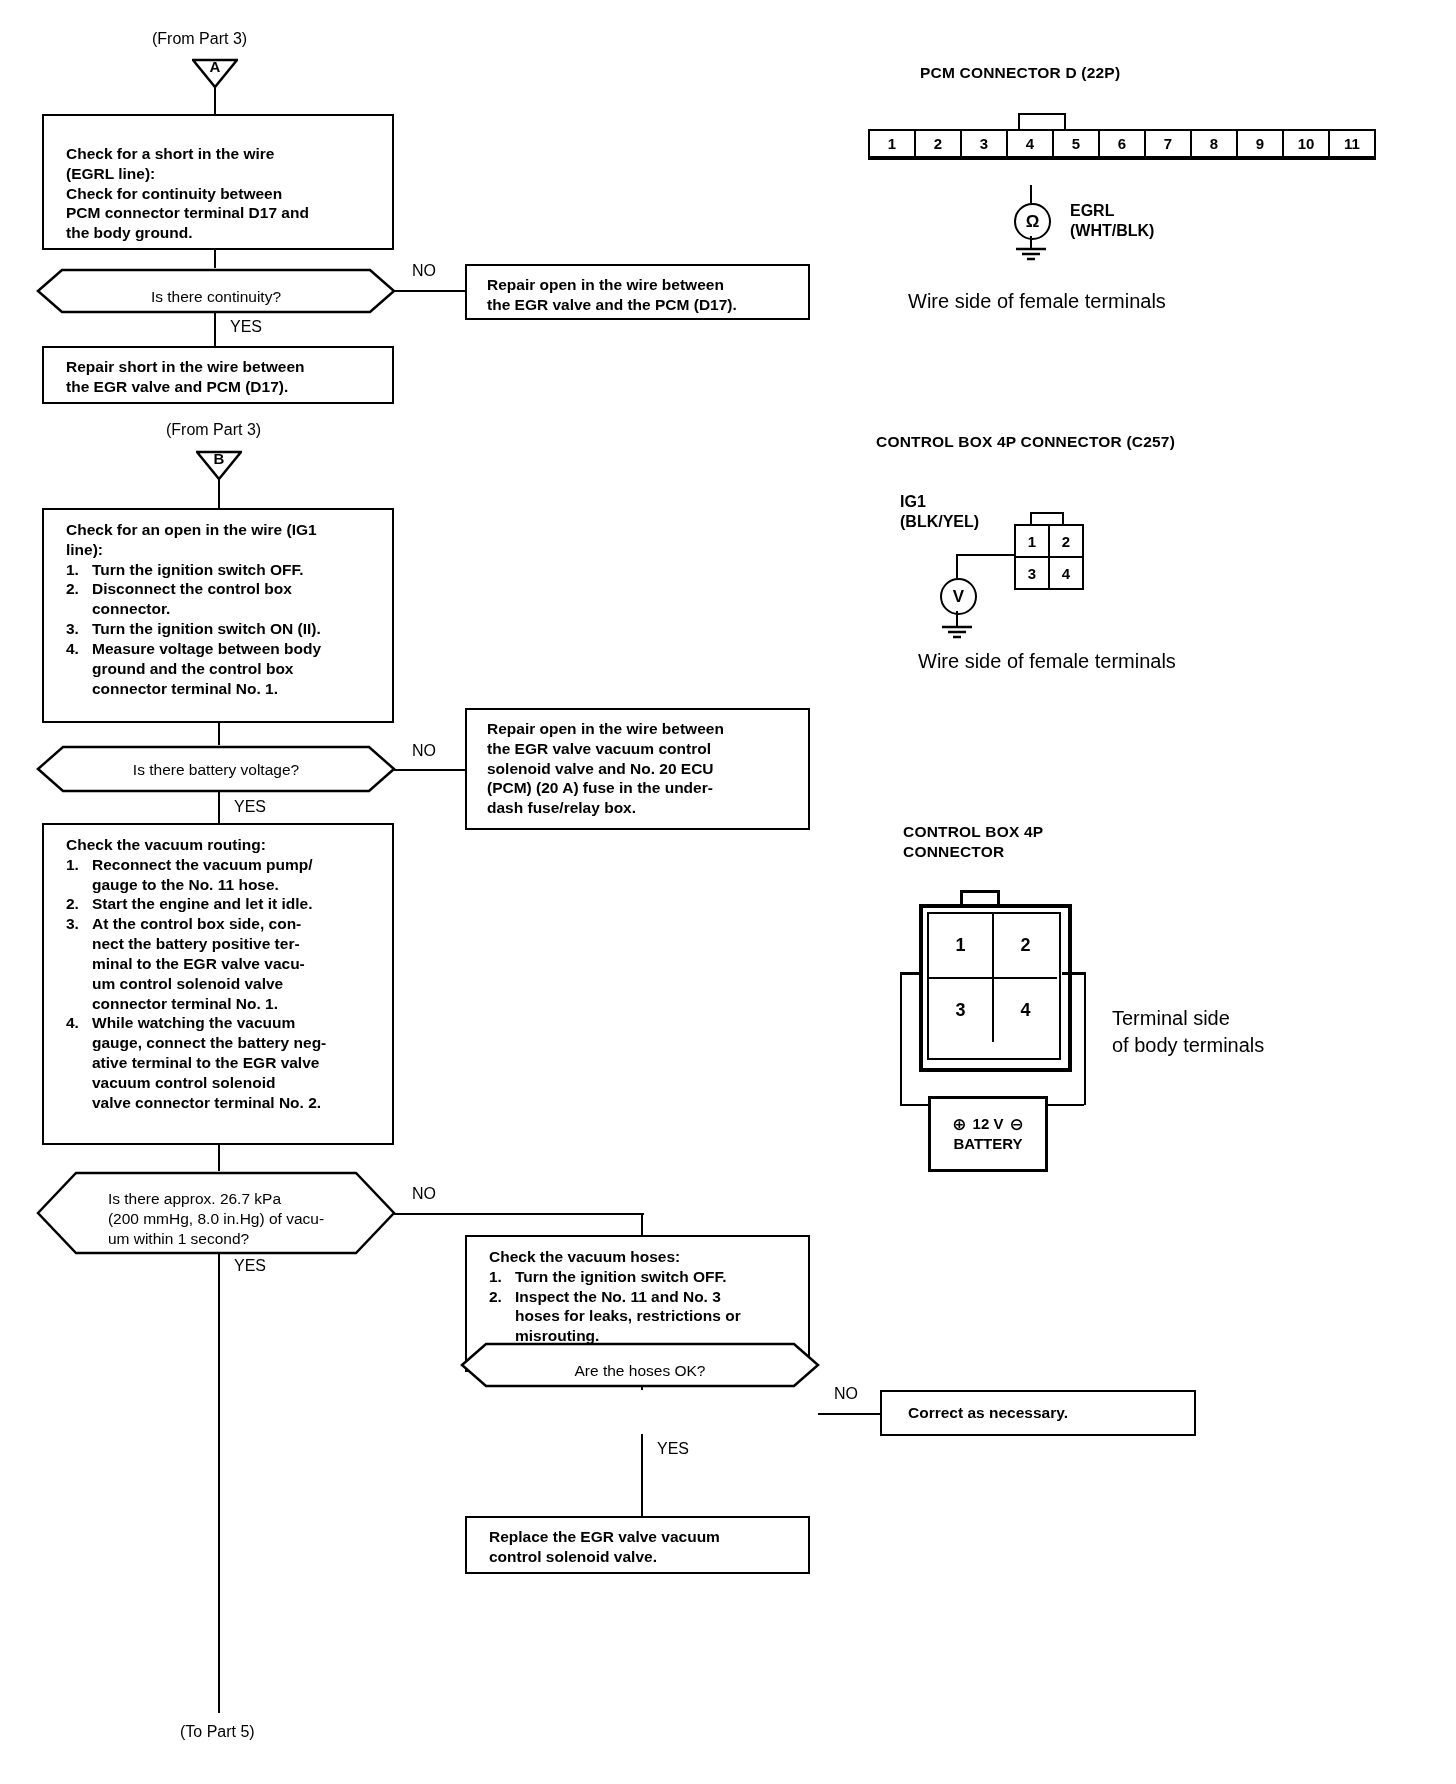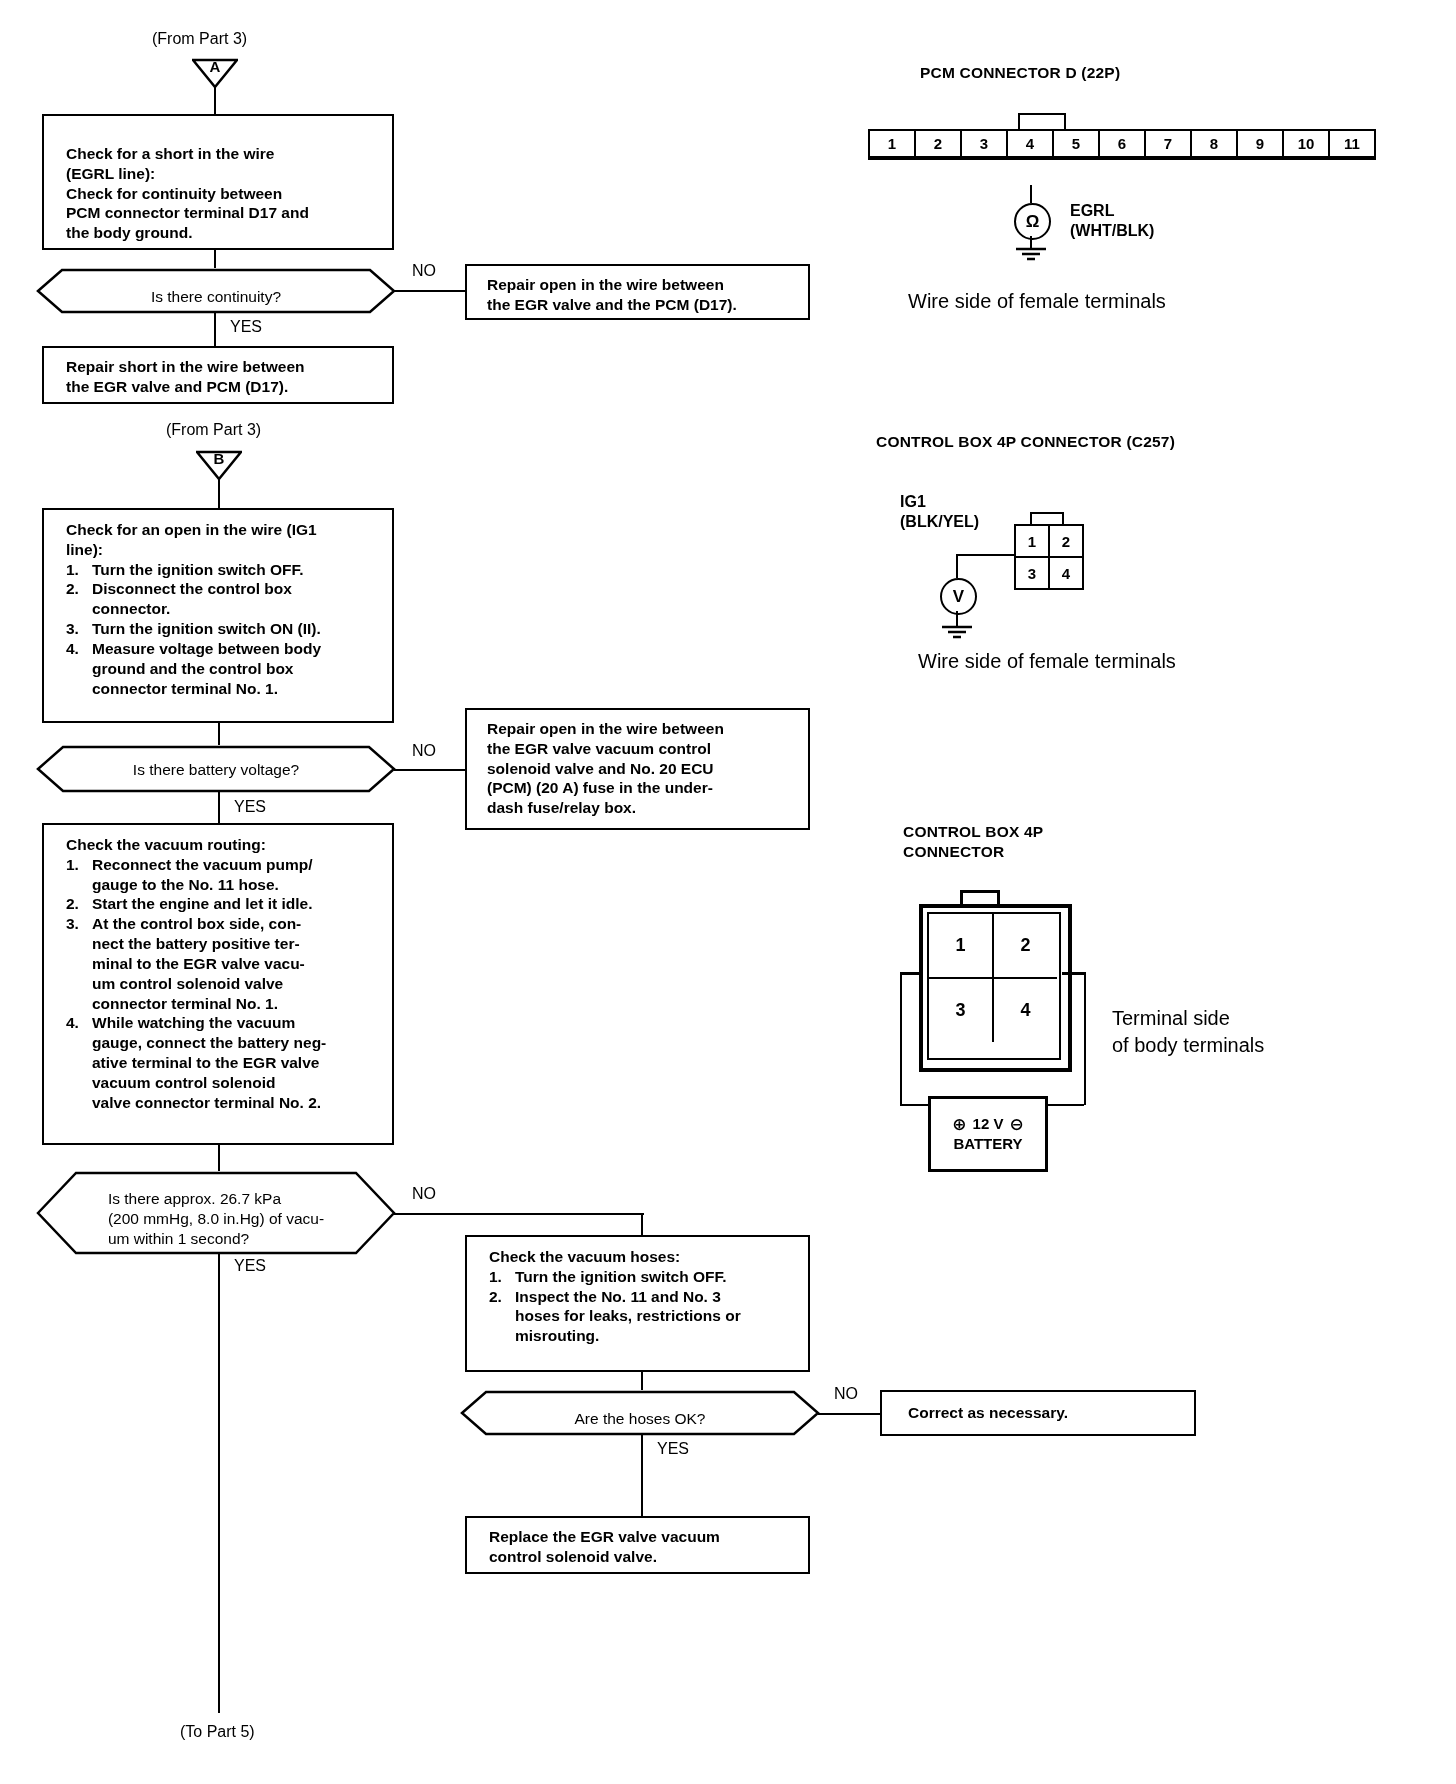--- a/index.html
+++ b/index.html
@@ -274,21 +274,21 @@
     <div class="txt">
       <div>Inspect the No. 11 and No. 3</div>
       <div>hoses for leaks, restrictions or</div>
       <div>misrouting.</div>
     </div>
   </div>
 </div>
 
 <div class="vline" style="left:641px;top:1372px;height:18px;"></div>
 
-<div class="hex" style="left:460px;top:1390px;width:360px;height:46px;">
+<div class="hex" style="left:460px;top:1342px;width:360px;height:46px;">
   <svg width="360" height="46" viewBox="0 0 360 46">
       <polygon points="2,23 26,2 334,2 358,23 334,44 26,44" fill="#fff" stroke="#000" stroke-width="2.5"></polygon>
     </svg>
   <div class="hlabel">Are the hoses OK?</div>
 </div>
 
 <div class="hline" style="left:818px;top:1413px;width:62px;"></div>
 <div class="edgelbl" style="left:834px;top:1385px;">NO</div>
 
 <div class="abs box" style="left:880px;top:1390px;width:316px;height:46px;padding:11px 10px 7px 26px;">

